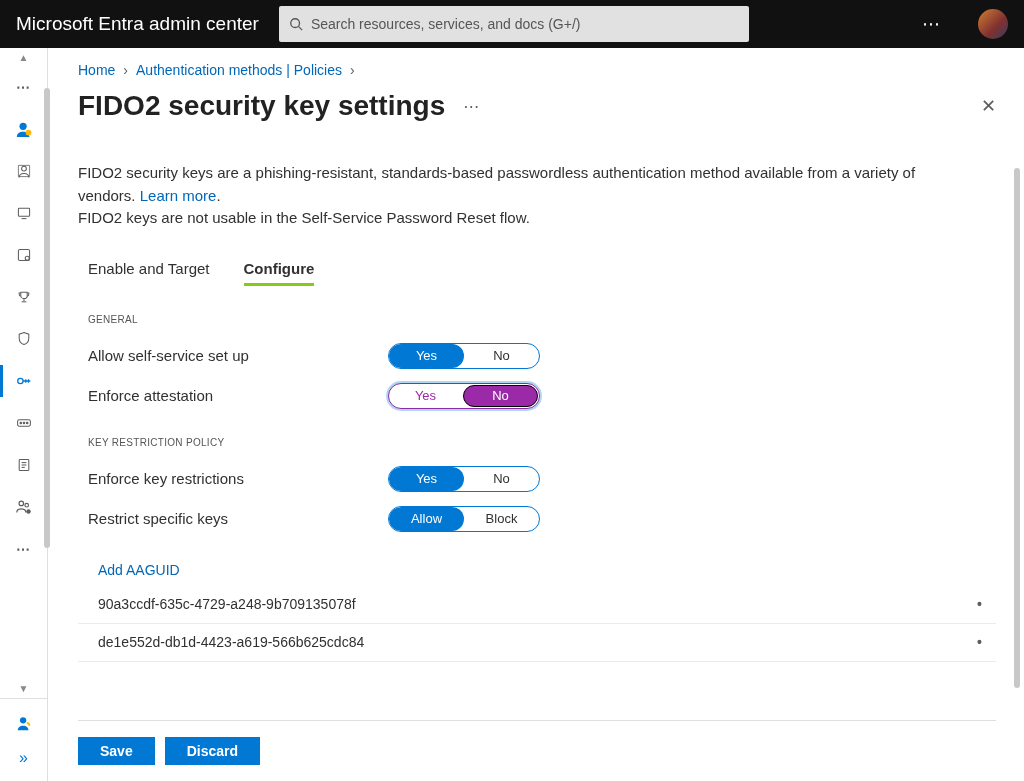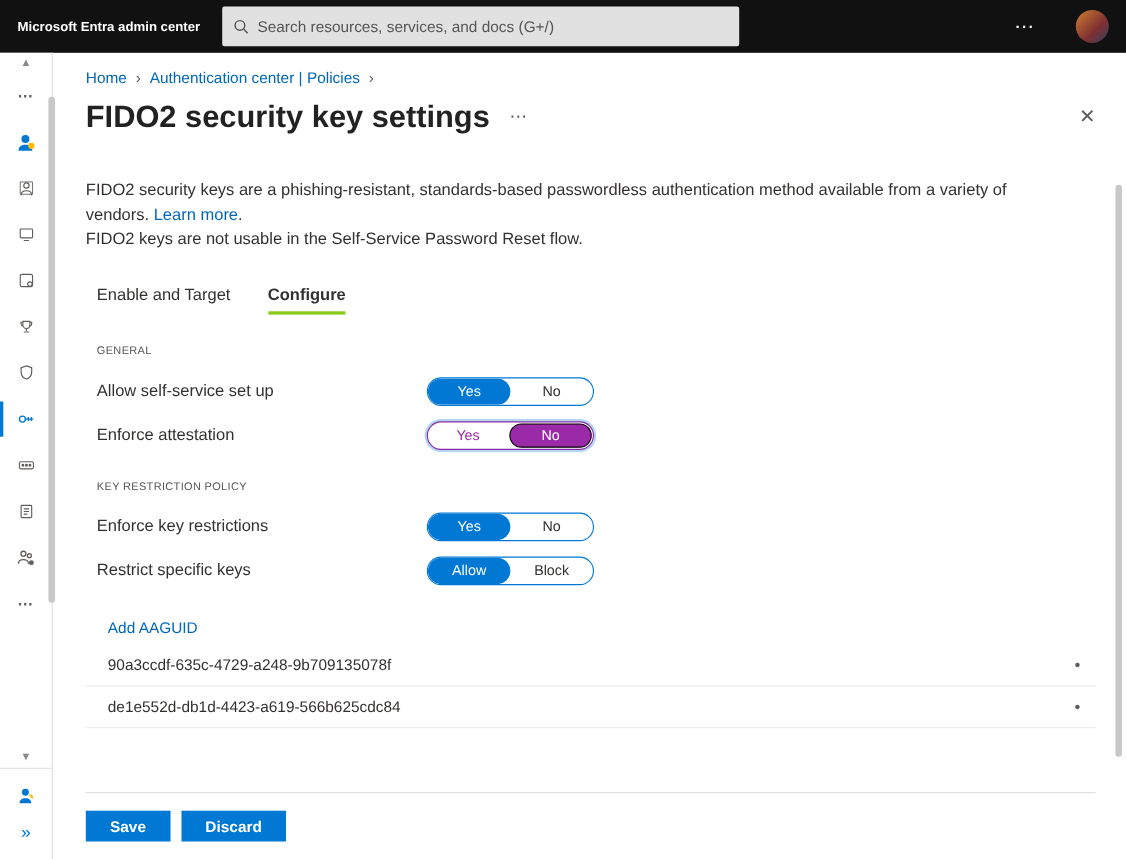--- a/index.html
+++ b/index.html
@@ -1,20 +1,20 @@
 <!DOCTYPE html>
 <html><head>
 <meta charset="utf-8">
 <style>
 * { box-sizing: border-box; margin: 0; padding: 0; }
 body { font-family: "Segoe UI", -apple-system, sans-serif; font-size: 14px; color: #323130; background: #fff; width: 1024px; height: 781px; overflow: hidden; }
 
 
 .top-header { height: 48px; background: #111; color: #fff; display: flex; align-items: center; padding: 0 16px; gap: 20px; }
-.app-title { font-size: 12px; font-weight: 700; flex-shrink: 0; }
+.app-title { font-size: 19px; font-weight: 400; flex-shrink: 0; }
 .search-bar { flex: 0 0 470px; height: 36px; background: #e1e1e1; border-radius: 2px; display: flex; align-items: center; padding: 0 10px; color: #555; gap: 8px; }
 .search-bar svg { flex-shrink: 0; }
 .header-spacer { flex: 1; }
 .header-dots { font-size: 18px; color: #fff; letter-spacing: 2px; cursor: pointer; }
 .avatar { width: 30px; height: 30px; border-radius: 50%; background: linear-gradient(135deg,#d08030 0%,#803030 60%,#304060 100%); margin-left: 16px; }
 
 
 .layout { display: flex; height: calc(781px - 48px); }
 
 
@@ -192,21 +192,21 @@
     </div>
     <div class="nav-scrollbar"></div>
   </div>
 
   <div class="main">
     <div class="main-scrollbar"></div>
 
     <div class="breadcrumb">
       <a>Home</a>
       <span class="sep">›</span>
-      <a>Authentication center | Policies</a>
+      <a>Authentication methods | Policies</a>
       <span class="sep">›</span>
     </div>
 
     <div class="title-row">
       <div style="display:flex;align-items:center;">
         <h1>FIDO2 security key settings</h1>
         <span class="title-more">⋯</span>
       </div>
       <span class="close-x">✕</span>
     </div>

